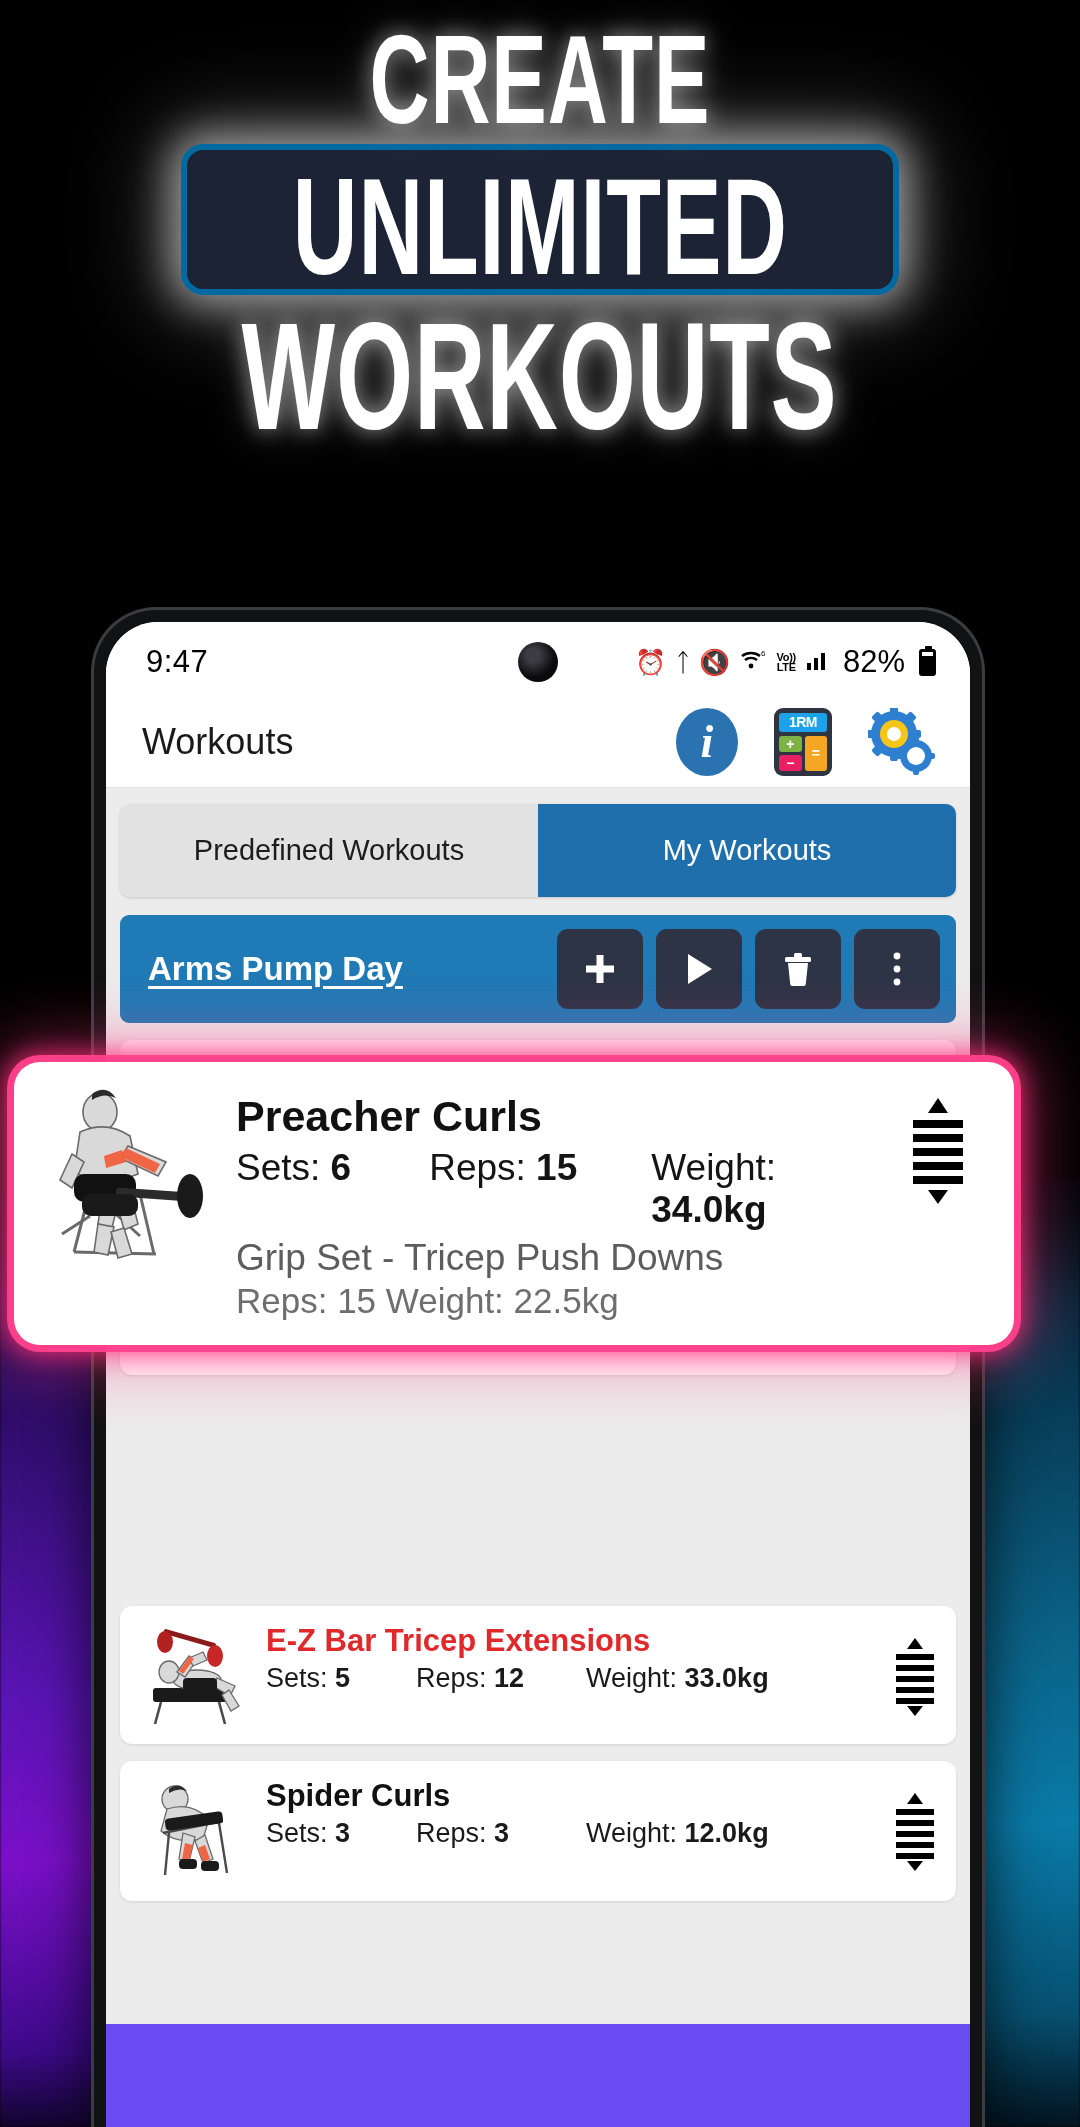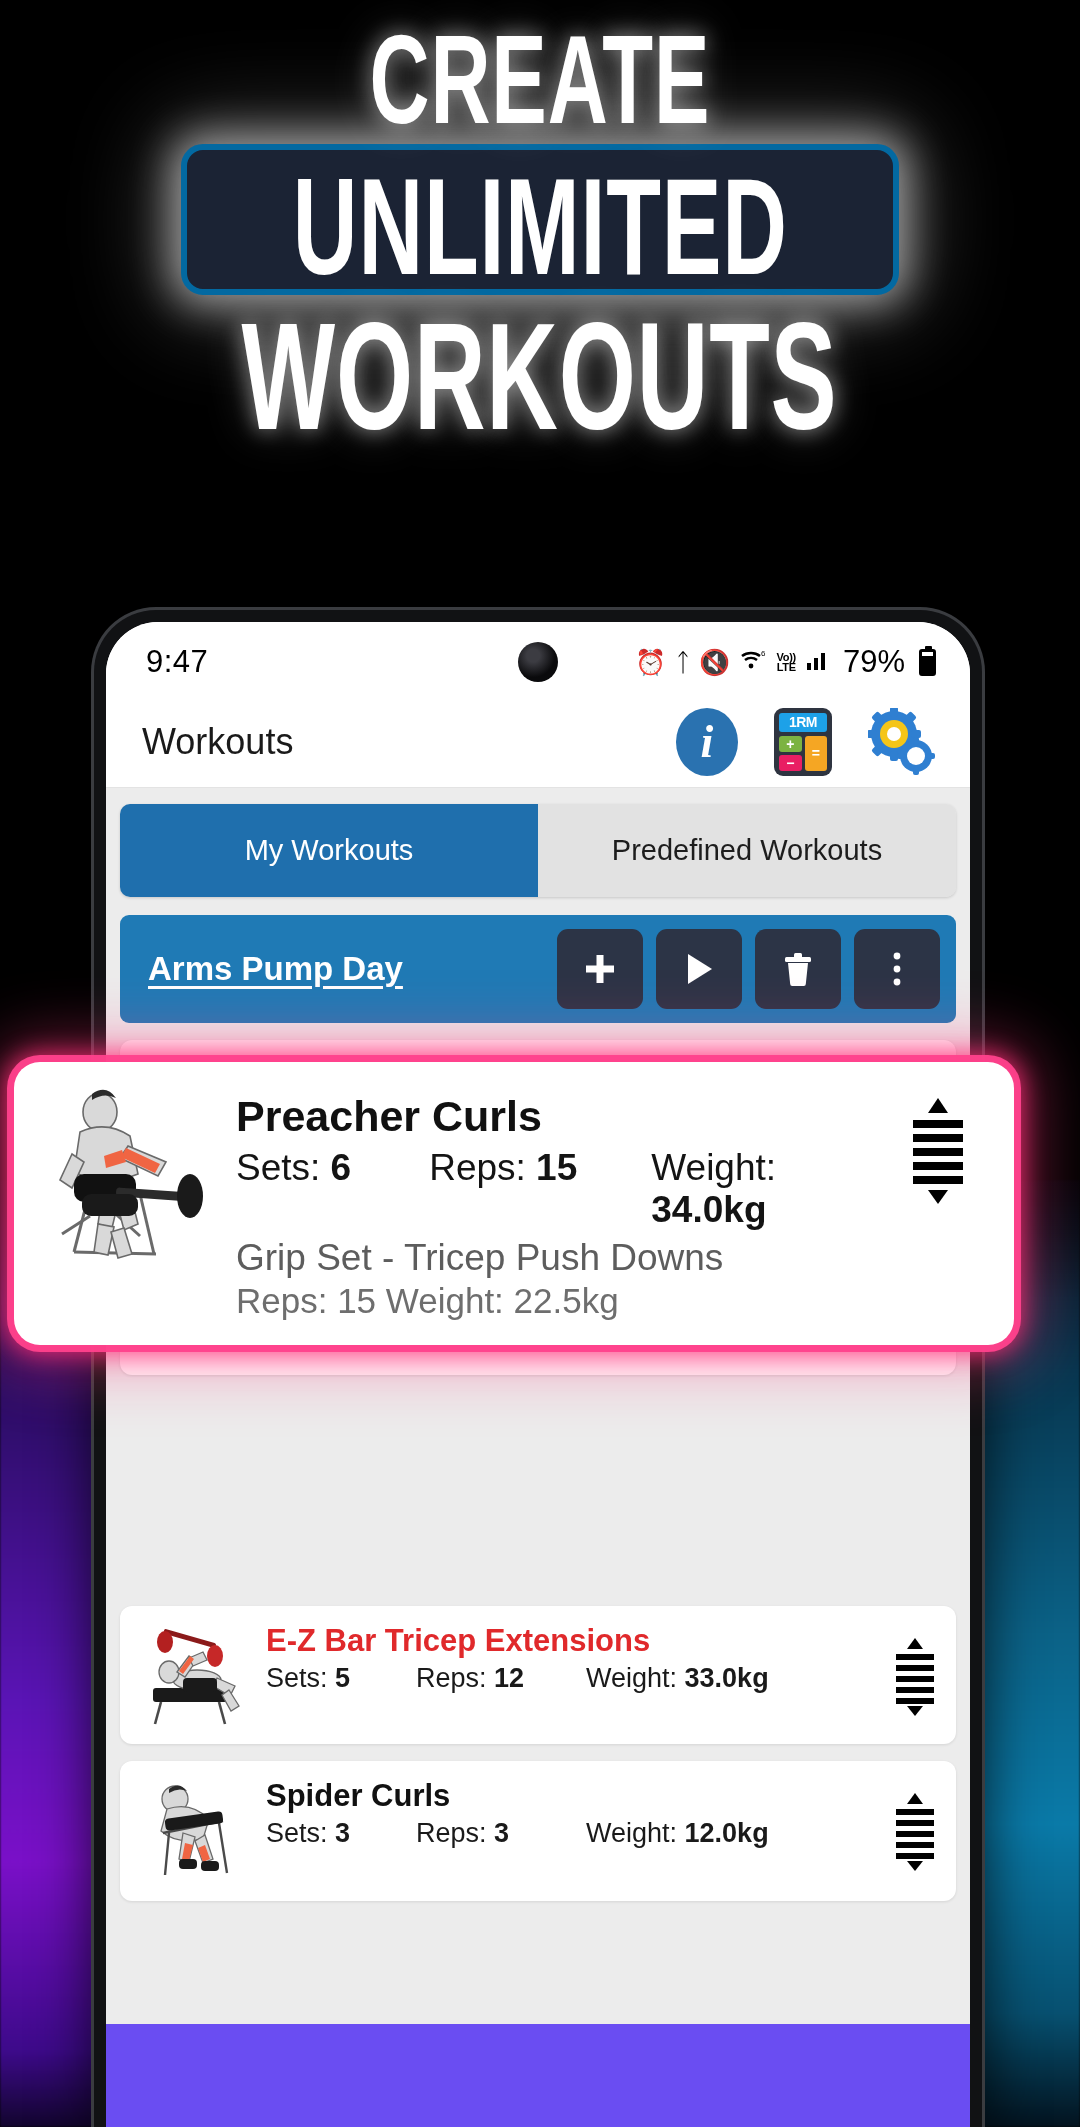--- a/index.html
+++ b/index.html
@@ -264,21 +264,21 @@
           <span>Vo))</span><br>
           <span>LTE</span>
         </span>
         <span class="sb-ico">
           <svg width="26" height="24" viewBox="0 0 26 24">
             <rect x="2" y="15" width="4" height="7" fill="#000"></rect>
             <rect x="9" y="10" width="4" height="12" fill="#000"></rect>
             <rect x="16" y="5" width="4" height="17" fill="#000"></rect>
           </svg>
         </span>
-        <span class="sb-batt-pct">79%</span>
+        <span class="sb-batt-pct">82%</span>
         <span class="sb-batt"></span>
       </div>
     </div>
 
     <div class="appbar">
       <div class="appbar-title">Workouts</div>
       <div class="appbar-actions">
         <div class="ico-info">
           <span>i</span>
         </div>
@@ -316,22 +316,22 @@
             </g>
             <circle cx="48" cy="48" r="9" fill="#ffffff"></circle>
           </svg>
         </div>
       </div>
     </div>
 
     <div class="content">
 
       <div class="tabs">
+        <div class="tab tab-inactive">Predefined Workouts</div>
         <div class="tab tab-active">My Workouts</div>
-        <div class="tab tab-inactive">Predefined Workouts</div>
       </div>
 
       <div class="wk-head">
         <div class="wk-title">Arms Pump Day</div>
         <div class="wk-btns">
           <div class="wk-btn">
             <svg width="36" height="36" viewBox="0 0 36 36">
               <rect x="14.5" y="4" width="7" height="28" fill="#fff"></rect>
               <rect x="4" y="14.5" width="28" height="7" fill="#fff"></rect>
             </svg>

